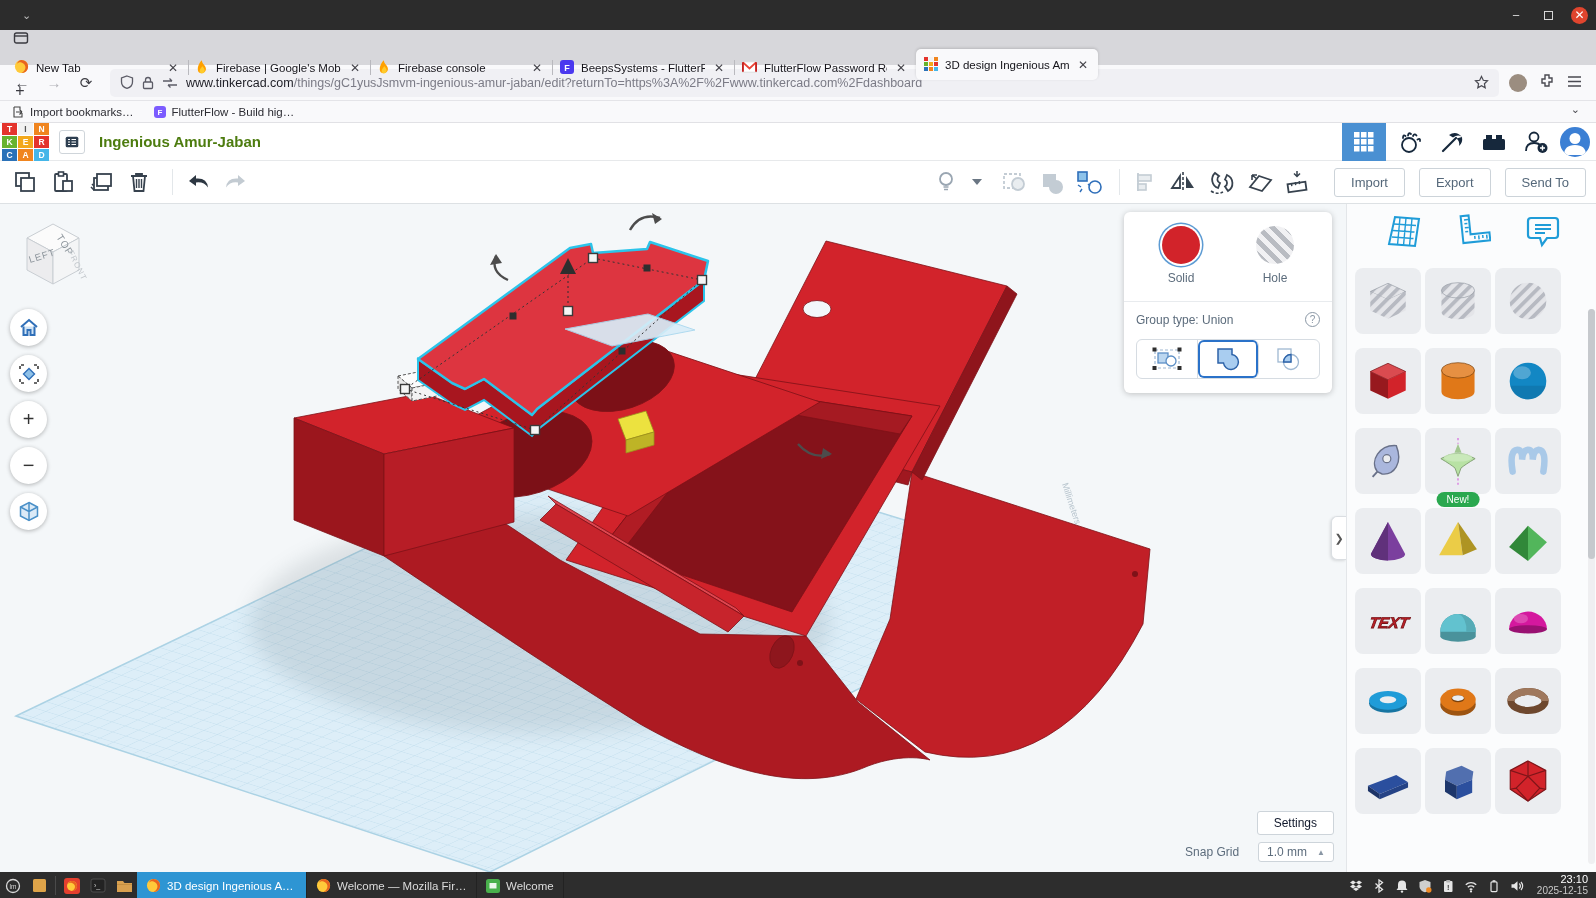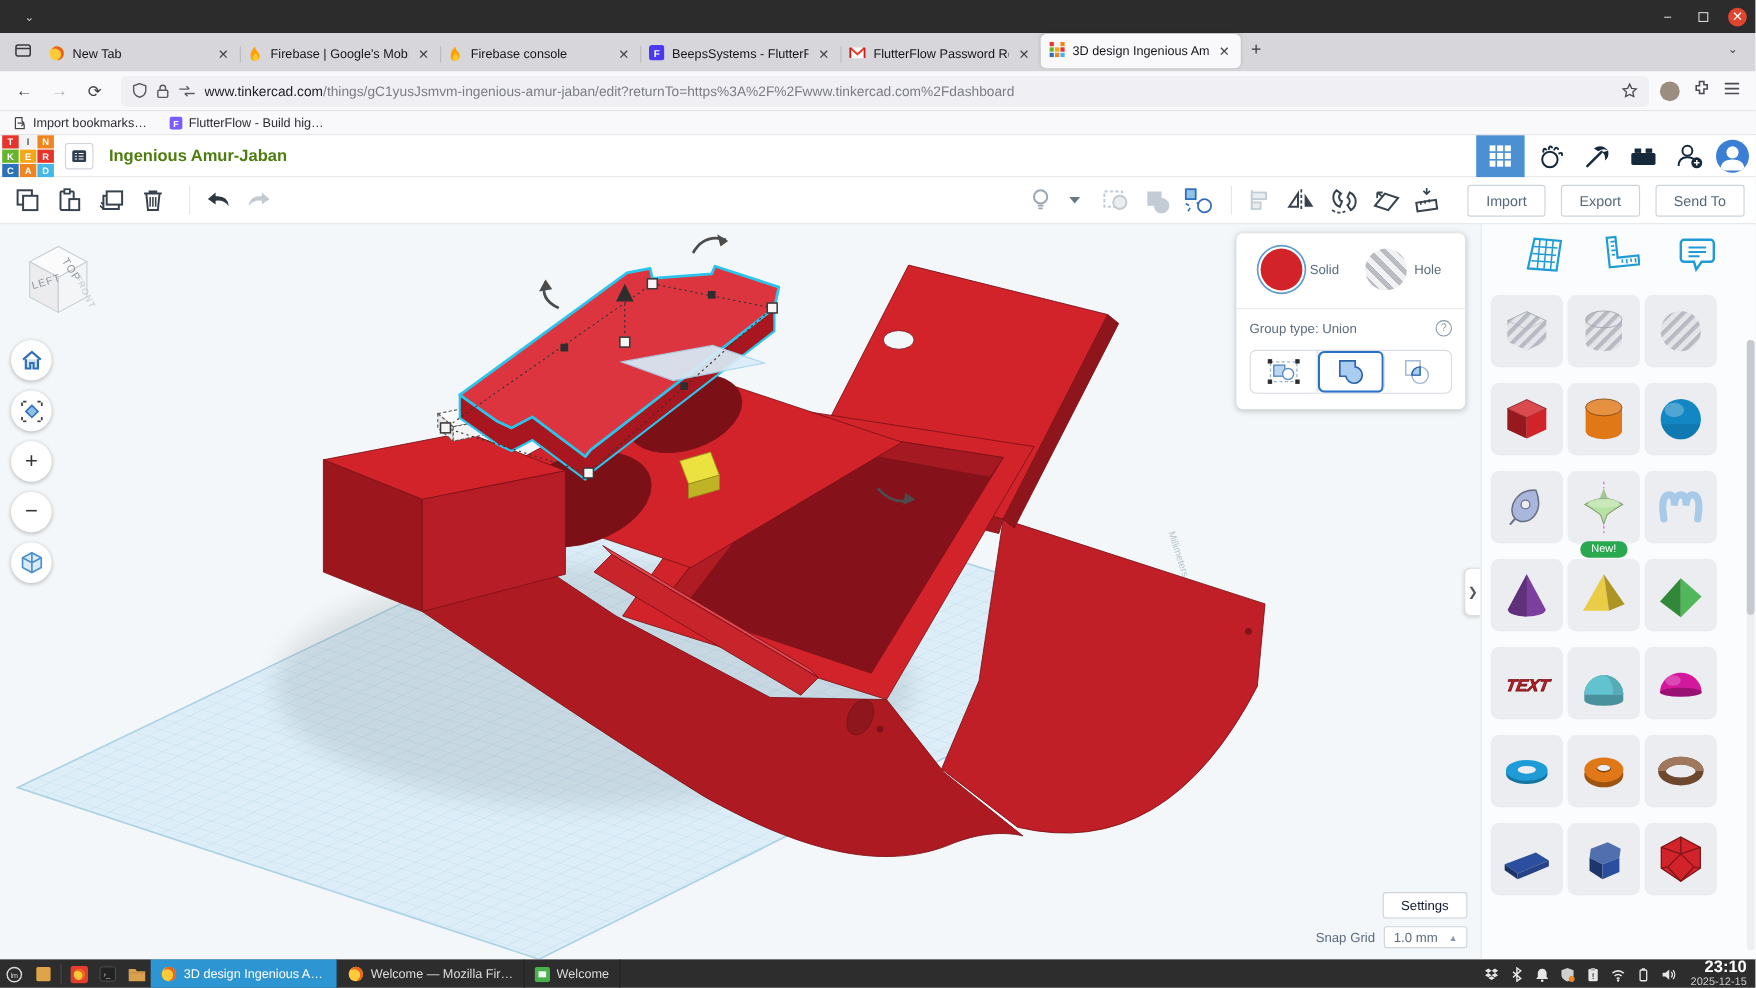--- a/index.html
+++ b/index.html
@@ -10,21 +10,21 @@
   .titlebar { height:30px; background:#2c2c2c; color:#e8e8e8; display:flex;
     align-items:center; position:relative; font-size:12.5px; }
   .titlebar .wtitle { position:absolute; left:0; right:0; text-align:center; color:#ededed; }
   .titlebar .tb-left { margin-left:22px; color:#bdbdbd; font-size:11px; z-index:2;}
   .win-controls { position:absolute; right:8px; top:0; height:30px; display:flex; align-items:center; gap:14px; z-index:2;}
   .wc { width:18px; height:18px; display:flex; align-items:center; justify-content:center; color:#d6d6d6; font-size:13px; cursor:default;}
   .wc.max span { width:9px; height:9px; border:1.4px solid #d6d6d6; display:block;}
   .wc.close { background:#e0452e; border-radius:50%; color:#fff; font-size:12px; width:17px; height:17px;}
 
   
-  .tabstrip { height:35px; background:#d7d7db; display:flex; align-items:center; padding:0 6px; }
+  .tabstrip { height:35px; background:#d7d7db; display:flex; align-items:flex-start; padding:0 6px;flex-direction:column; }
   .ffview { width:30px; height:28px; margin-bottom:3px; display:flex; align-items:center; justify-content:center; border-radius:4px; }
   .tab { width:182px; height:29px; display:flex; align-items:center; gap:7px; padding:0 8px;
     font-size:11.5px; color:#15141a; position:relative; border-radius:5px 5px 0 0; }
   .tab .tlabel { flex:1; white-space:nowrap; overflow:hidden; }
   .tab .tclose { color:#44434a; font-size:12px; padding:0 2px; }
   .tab.active { background:#f9f9fb; box-shadow:0 -1px 3px rgba(0,0,0,.15); border-radius:5px; height:31px; margin-bottom:2px;}
   .tab:not(.active):after { content:""; position:absolute; right:-1px; top:7px; height:15px; width:1px; background:#b9b9be; }
   .newtab-btn { width:28px; height:28px; font-size:16px; color:#3a3a40; display:flex; align-items:center; justify-content:center; margin-bottom:3px;}
   .alltabs-btn { margin-left:auto; margin-bottom:6px; color:#4a4a50; font-size:11px; padding:0 10px;}
 
@@ -71,39 +71,39 @@
   .navcol { position:absolute; left:10px; top:105px; display:flex; flex-direction:column; gap:9px;}
   .vbtn { width:37px; height:37px; border-radius:50%; background:#fff; box-shadow:0 1px 4px rgba(0,0,0,.28);
     display:flex; align-items:center; justify-content:center; font-size:20px; color:#333;}
 
   
   .inspector { position:absolute; left:1124px; top:8px; width:208px; background:#fff; border-radius:6px;
     box-shadow:0 1px 6px rgba(0,0,0,.22); font-size:12px; color:#54githut;}
   .insp-head { display:flex; align-items:center; height:34px; padding:0 12px; border-bottom:1px solid #e8ebee;}
   .insp-title { font-weight:bold; color:#1f2e3d; font-size:13.5px; margin-left:12px; flex:1;}
   .swatches { display:flex; justify-content:space-around; padding:14px 10px 10px;}
-  .swatch { display:flex; align-items:center; gap:7px; color:#5c6c7c; font-size:12px;}
+  .swatch { display:flex; flex-direction:column; align-items:center; gap:7px; color:#5c6c7c; font-size:12px;}
   .sw-solid { width:38px; height:38px; border-radius:50%; background:#d2232a; box-shadow:0 0 0 2px #fff, 0 0 0 3.5px #5d9bd3;}
   .sw-hole { width:38px; height:38px; border-radius:50%;
     background:repeating-linear-gradient(45deg,#f1f1f3 0 5px,#b9bcc2 5px 10px); }
   .grouptype { padding:10px 12px 4px; color:#5c6c7c; display:flex; align-items:center; border-top:1px solid #e8ebee; margin-top:6px;}
   .helpq { margin-left:auto; width:15px; height:15px; border:1.3px solid #8a97a5; color:#8a97a5; border-radius:50%;
     font-size:10px; display:flex; align-items:center; justify-content:center;}
   .segwrap { display:flex; margin:8px 12px 14px; border:1px solid #d6dce2; border-radius:6px; }
   .segcell { flex:1; height:38px; display:flex; align-items:center; justify-content:center; border-right:1px solid #d6dce2;}
   .segcell:last-child { border-right:none; }
   .segcell.sel { box-shadow:inset 0 0 0 2px #2a72c9; border-radius:6px; }
 
   .collapse-handle { position:absolute; right:0; top:312px; width:15px; height:44px; background:#fff;
     border:1px solid #dadee2; border-right:none; border-radius:6px 0 0 6px; display:flex; align-items:center;
     justify-content:center; color:#555; font-size:11px; box-shadow:-1px 1px 3px rgba(0,0,0,.12);}
 
   .canvas-foot { position:absolute; right:12px; bottom:10px; display:flex; flex-direction:column; align-items:flex-end; gap:7px;}
   .settings-btn { border:1px solid #cdd4da; background:#fff; color:#0f172a; font-size:12px; border-radius:3px; padding:4px 16px;}
-  .snaprow { display:flex; align-items:center; gap:8px; font-size:12px; color:#5c6c7c;text-align:center;}
+  .snaprow { display:flex; align-items:center; gap:19px; font-size:12px; color:#5c6c7c;text-align:center;}
   .snapval { border:1px solid #cdd4da; background:#fff; border-radius:3px; padding:2px 8px; display:flex; align-items:center; gap:10px; font-size:12px; color:#5c6c7c;}
 
   
   .shapes { width:250px; background:#fbfcfd; border-left:1px solid #e3e6e9; position:relative; overflow:hidden;}
   .sp-icons { display:flex; justify-content:space-around; align-items:center; height:54px; padding:0 18px;}
   .sp-row { display:flex; gap:8px; padding:0 10px; align-items:center; }
   .sp-select { flex:1; height:34px; border:1px solid #d4dae0; background:#fff; border-radius:4px;
     display:flex; align-items:center; padding:0 10px; color:#5c6c7c; font-size:13px;}
   .sp-search { width:40px; height:34px; border:1px solid #d4dae0; background:#fff; border-radius:4px;
     display:flex; align-items:center; justify-content:center;}
@@ -117,21 +117,21 @@
 
   
   .taskbar { height:27px; background:#2d2d2d; display:flex; align-items:stretch; color:#dcdcdc; font-size:11.5px;}
   .tb-ic { width:26px; display:flex; align-items:center; justify-content:center;}
   .tb-div { width:1px; background:#4a4a4a; margin:4px 3px; }
   .taskwin { display:flex; align-items:center; gap:6px; padding:0 9px; max-width:170px; border-right:1px solid #222;}
   .taskwin .twl { white-space:nowrap; overflow:hidden; text-overflow:ellipsis; }
   .taskwin.active { background:#2e95d3; color:#fff; }
   .tray { margin-left:auto; display:flex; align-items:center; gap:9px; padding-right:8px;}
   .clock { text-align:right; line-height:1.05; padding-left:4px;}
-  .clock .t { font-size:15px; font-weight:bold; color:#fff;}
+  .clock .t { font-size:11px; font-weight:normal; color:#fff;}
   .clock .d { font-size:10px; color:#c9c9c9;}
 </style>
 </head>
 <body>
 
 <div class="titlebar">
   <span class="tb-left">⌄</span>
   <div class="win-controls">
     <span class="wc">−</span>
     <span class="wc max">

